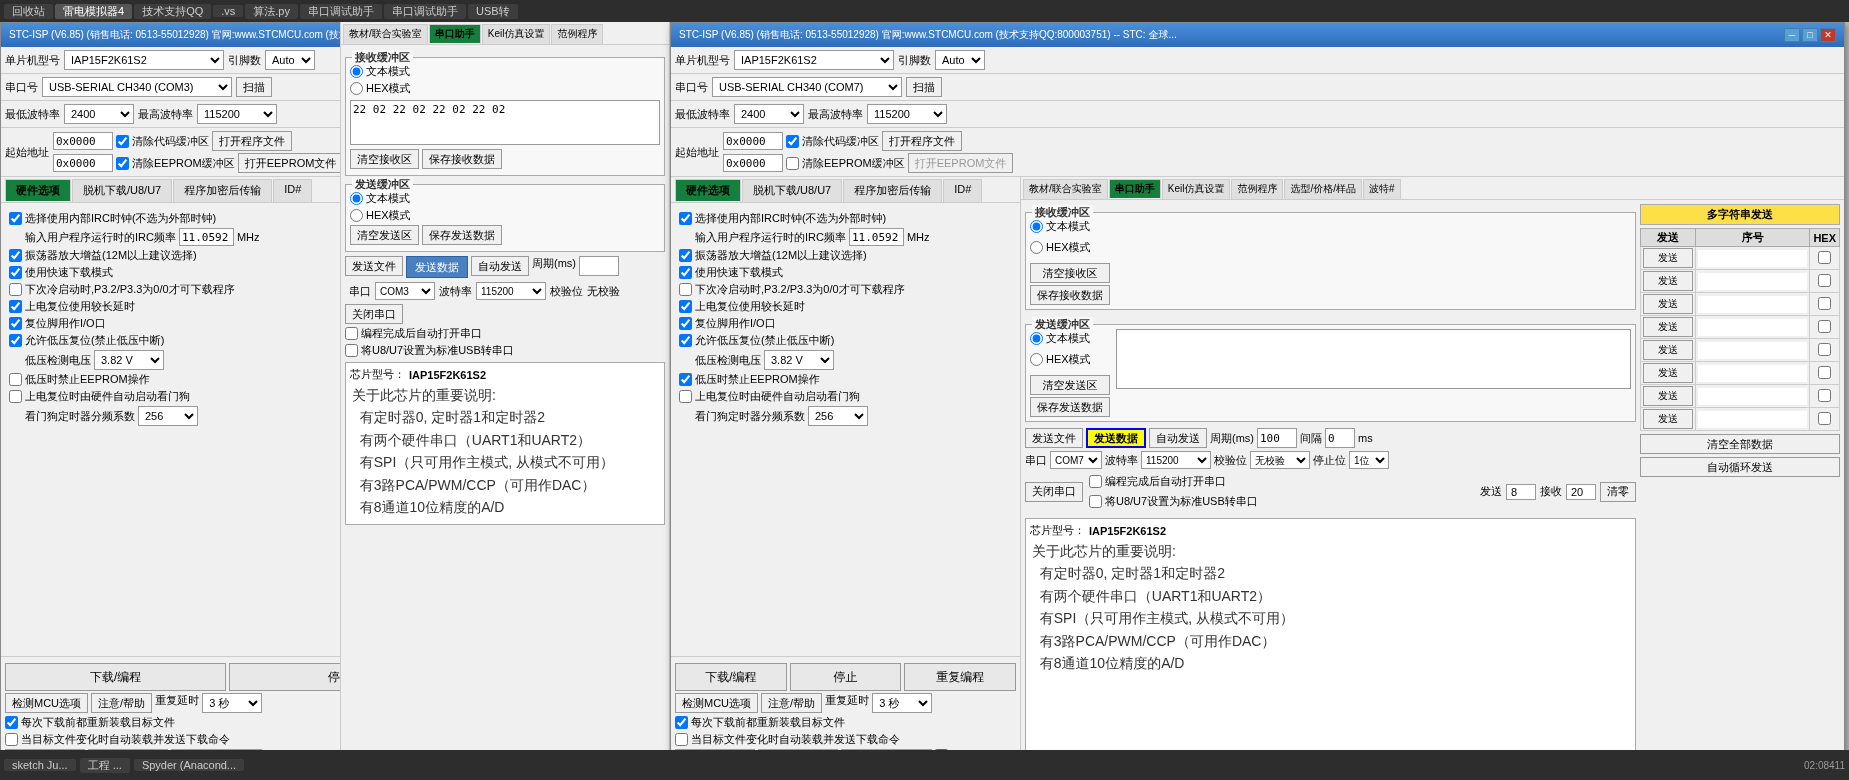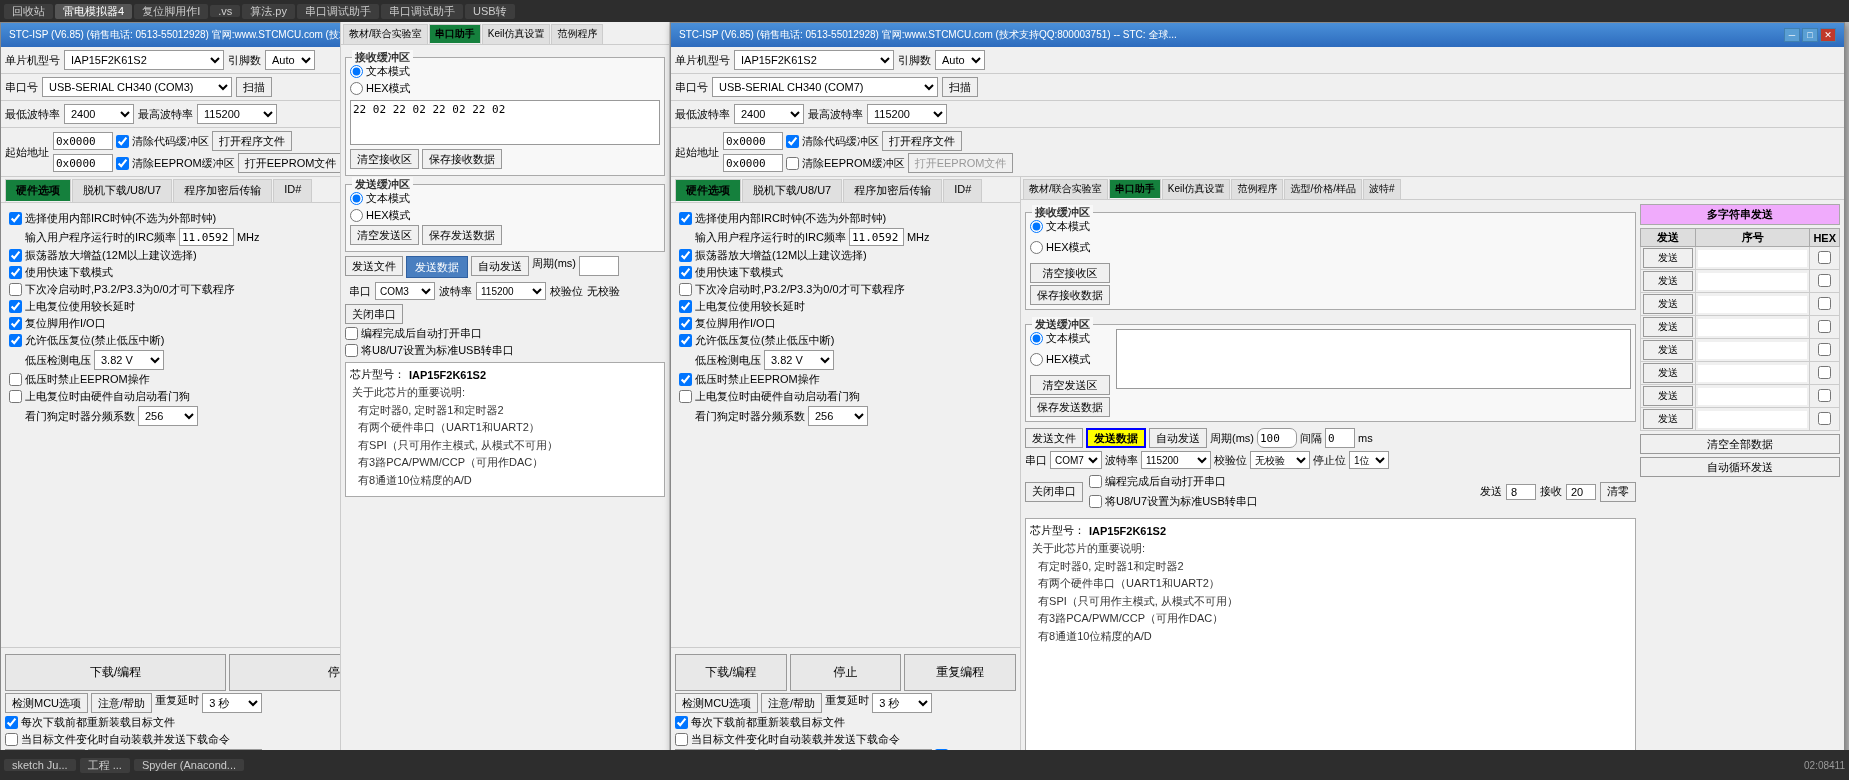--- a/index.html
+++ b/index.html
@@ -42,41 +42,41 @@
     
     .radio-row, .check-row { display: flex; align-items: center; gap: 3px; margin: 2px 0; }
     input[type=radio], input[type=checkbox] { margin: 0; width: 13px; height: 13px; }
     
     
     .text-area { width: 100%; border: 1px solid #999; background: white; font-size: 11px; padding: 2px; resize: none; font-family: monospace; }
     
     
     .btn-row { display: flex; gap: 3px; margin: 2px 0; }
     .btn-blue { height: 22px; border: 1px solid #3060a0; background: #4a7fc0; color: white; font-size: 11px; padding: 0 8px; cursor: pointer; }
-    .btn-big { height: 37px; border: 1px solid #999; background: #e8e8e8; font-size: 12px; padding: 0 12px; cursor: pointer; flex: 1; }
+    .btn-big { height: 28px; border: 1px solid #999; background: #e8e8e8; font-size: 12px; padding: 0 12px; cursor: pointer; flex: 1; }
     
     
     .checkbox-list { padding: 2px 4px; }
     .checkbox-list .check-row { font-size: 11px; }
     
     
     .port-row { display: flex; align-items: center; gap: 4px; padding: 2px 4px; }
     
     
     .send-table { width: 100%; border-collapse: collapse; font-size: 11px; }
     .send-table th { background: #ddd; border: 1px solid #aaa; padding: 1px 3px; text-align: center; }
     .send-table td { border: 1px solid #ccc; padding: 1px 2px; }
     .send-table input { width: 100%; border: none; font-size: 11px; }
     
     
     .btn-highlight { background: #ffff00; border: 2px solid #0000ff; font-weight: bold; }
     
     .small-select { height: 18px; font-size: 10px; border: 1px solid #999; background: white; }
     
-    .chip-info { font-size: 11px; color: #333; line-height: 1.6; padding: 2px; }
+    .chip-info { font-size: 14px; color: #333; line-height: 1.6; padding: 2px; }
     
     
     .scroll-area { overflow-y: auto; border: 1px solid #999; background: white; padding: 2px; font-family: monospace; font-size: 11px; }
 
     
     .win-right .win-content { background: #f0f0f0; }
     .count-val { background: white; border: 1px solid #999; padding: 1px 4px; min-width: 30px; font-size: 11px; }
   </style>
 </head>
 <body>
@@ -336,21 +336,21 @@
       <select class="select-box" style="width:160px">
         <option>IAP15F2K61S2</option>
       </select>
       <span class="label-sm">引脚数</span>
       <select class="select-box" style="width:50px">
         <option>Auto</option>
       </select>
     </div>
     <div class="top-bar">
       <span class="label-sm">串口号</span>
-      <select class="select-box" style="width:226px">
+      <select class="select-box" style="width:190px">
         <option>USB-SERIAL CH340 (COM7)</option>
       </select>
       <button class="btn-sm">扫描</button>
     </div>
     <div class="top-bar">
       <span class="label-sm">最低波特率</span>
       <select class="select-box" style="width:70px">
         <option>2400</option>
       </select>
       <span class="label-sm">最高波特率</span>
@@ -529,21 +529,21 @@
                 </div>
                 <textarea class="text-area" rows="3" style="flex: 1 1 0%; height: 60px;"></textarea>
               </div>
             </div>
 
             <div style="display:flex;align-items:center;gap:3px;flex-wrap:wrap;">
               <button class="btn-sm">发送文件</button>
               <button class="btn-sm btn-highlight">发送数据</button>
               <button class="btn-sm">自动发送</button>
               <span class="label-sm">周期(ms)</span>
-              <input type="text" class="text-area" style="width: 40px; height: 20px; border-radius: 7px;" value="100">
+              <input type="text" class="text-area" style="width: 40px; height: 20px;" value="100">
               <span class="label-sm">间隔</span>
               <input type="text" class="text-area" style="width: 30px; height: 20px;" value="0">
               <span class="label-sm">ms</span>
             </div>
 
             <div style="display:flex;align-items:center;gap:3px;flex-wrap:wrap;">
               <span class="label-sm">串口</span>
               <select class="small-select" style="width:52px">
                 <option>COM7</option>
               </select>
@@ -585,21 +585,21 @@
             <div style="margin-top:4px;border:1px solid #aaa;padding:4px;background:#fff;flex:1;">
               <div style="display:flex;align-items:center;gap:4px;">
                 <span class="label-sm">芯片型号：</span>
                 <span class="label-sm" style="font-weight:bold;">IAP15F2K61S2</span>
               </div>
               <div class="chip-info">关于此芯片的重要说明:<br>&nbsp;&nbsp;有定时器0, 定时器1和定时器2<br>&nbsp;&nbsp;有两个硬件串口（UART1和UART2）<br>&nbsp;&nbsp;有SPI（只可用作主模式, 从模式不可用）<br>&nbsp;&nbsp;有3路PCA/PWM/CCP（可用作DAC）<br>&nbsp;&nbsp;有8通道10位精度的A/D</div>
             </div>
           </div>
 
           <div style="width:200px; display:flex; flex-direction:column; gap:3px;">
-            <div style="font-size:11px;font-weight:bold;text-align:center;padding:2px;background:#f0abfc;border:1px solid #aaa;">多字符串发送</div>
+            <div style="font-size:11px;font-weight:bold;text-align:center;padding:2px;background:#fde047;border:1px solid #aaa;">多字符串发送</div>
             <table class="send-table">
               <thead>
                 <tr>
                   <th>发送</th>
                   <th>序号</th>
                   <th>HEX</th>
                 </tr>
               </thead>
               <tbody>
                 <tr>
@@ -656,19 +656,19 @@
 <div style="position:absolute; bottom:0; left:0; width:1849px; height:30px; background:#2d2d2d; display:flex; align-items:center; padding:0 4px; gap:4px; z-index:200;">
   <div class="taskbar-item">sketch Ju...</div>
   <div class="taskbar-item">工程 ...</div>
   <div class="taskbar-item">Spyder (Anacond...</div>
   <div style="margin-left:auto;color:#999;font-size:10px;">02:08411</div>
 </div>
 
 <div style="position:absolute; top:0; left:0; width:1849px; height:22px; background:#2d2d2d; display:flex; align-items:center; padding:0 4px; gap:2px; z-index:200;">
   <div class="taskbar-item">回收站</div>
   <div class="taskbar-item active">雷电模拟器4</div>
-  <div class="taskbar-item">复位脚用作I</div>
+  <div class="taskbar-item">技术支持QQ</div>
   <div class="taskbar-item">.vs</div>
   <div class="taskbar-item">算法.py</div>
   <div class="taskbar-item">串口调试助手</div>
   <div class="taskbar-item">串口调试助手</div>
   <div class="taskbar-item">USB转</div>
 </div>
 
 </body></html>

